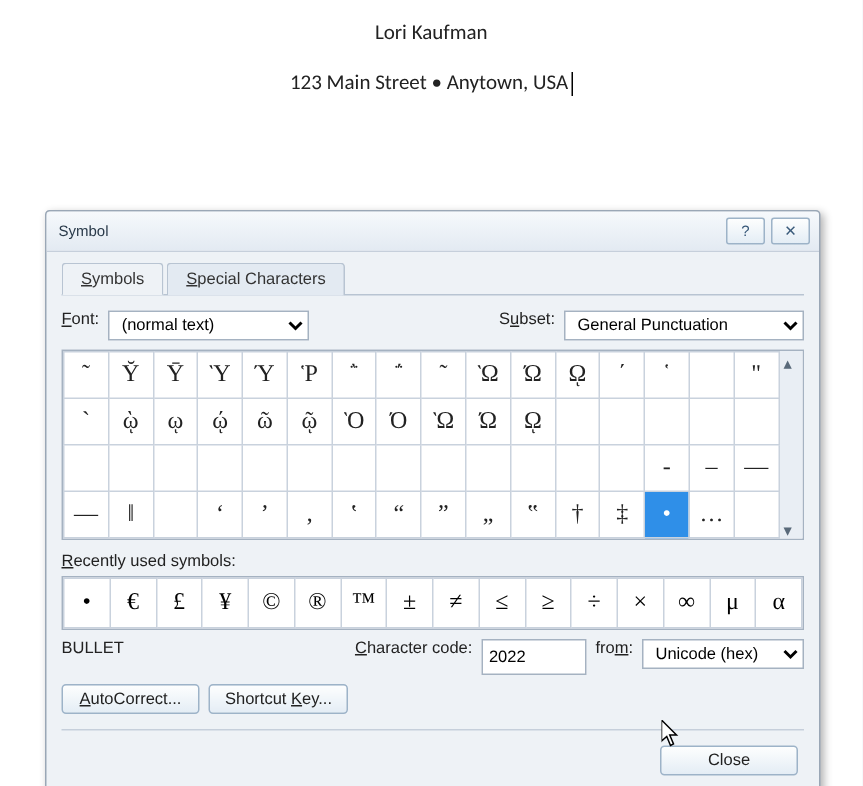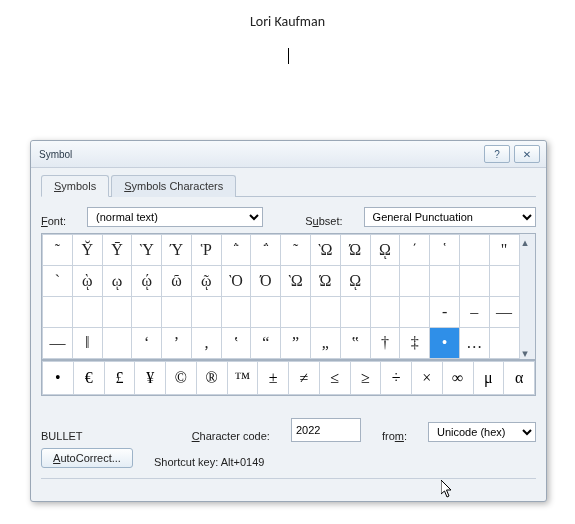--- a/index.html
+++ b/index.html
@@ -73,21 +73,21 @@
     margin-right: 2px;
     border-radius: 3px 3px 0 0;
     position: relative;
     top: 1px;
     color: #333;
   }
   .tab.active {
     background: #eef2f6;
     border-bottom: 1px solid #eef2f6;
   }
-  .row { display: flex; align-items: flex-end; margin-bottom: 6px; gap: 21px; }
+  .row { display: flex; align-items: flex-start; margin-bottom: 6px; gap: 6px; }
   .lbl { color: #222; }
   .underline { text-decoration: underline; }
   select.combo, .textbox {
     border: 1px solid #a5b2c1;
     background: #fff;
     height: 20px;
     font-size: 11px;
     padding: 1px 4px;
   }
   .grid {
@@ -155,48 +155,48 @@
     position: absolute;
     pointer-events: none;
   }
 </style>
 </head>
 <body>
 
 <div class="doc-area">
   <div class="doc-name">Lori Kaufman</div>
   <div class="doc-addr">
-    <span class="cursor"></span>
+    <span>123 Main Street • Anytown, USA</span><span class="cursor"></span>
   </div>
 </div>
 
 <div class="dialog">
   <div class="titlebar">
     <div class="title">Symbol</div>
     <div class="titlebtn">?</div>
     <div class="titlebtn">✕</div>
   </div>
   <div class="body">
     <div class="tabs">
       <div class="tab active">
         <span class="underline">S</span><span>ymbols</span>
       </div>
       <div class="tab">
-        <span class="underline">S</span><span>ymbols Characters</span>
+        <span class="underline">S</span><span>pecial Characters</span>
       </div>
     </div>
 
     <div class="row">
       <span class="lbl"><span class="underline">F</span>ont:</span>
-      <select class="combo" style="width:188px">
+      <select class="combo" style="width:134px">
         <option>(normal text)</option>
       </select>
       <span style="flex:1"></span>
       <span class="lbl">S<span class="underline">u</span>bset:</span>
-      <select class="combo" style="width:184px">
+      <select class="combo" style="width:160px">
         <option>General Punctuation</option>
       </select>
     </div>
 
     <div class="grid">
       <div style="display:flex">
         <table>
             <tbody id="grid-body">
               <tr>
                 <td>῀</td>
@@ -272,20 +272,21 @@
               </tr>
             </tbody>
           </table>
         <div class="scroll-col" style="display:flex;flex-direction:column;justify-content:space-between;align-items:center;padding:2px 0;">
           <div>▴</div>
           <div>▾</div>
         </div>
       </div>
     </div>
 
+    <div class="recent-label lbl"><span class="underline">R</span>ecently used symbols:</div>
     <div class="recent">
       <table>
           <tbody>
             <tr id="recent-row">
               <td>•</td>
               <td>€</td>
               <td>£</td>
               <td>¥</td>
               <td>©</td>
               <td>®</td>
@@ -297,35 +298,36 @@
               <td>÷</td>
               <td>×</td>
               <td>∞</td>
               <td>μ</td>
               <td>α</td>
             </tr>
           </tbody>
         </table>
     </div>
 
-    <div class="row" style="margin-top:22px">
+    <div class="row" style="margin-top:6px">
       <span class="lbl namefield">BULLET</span>
       <span class="lbl"><span class="underline">C</span>haracter code:</span>
       <input class="textbox" style="width: 60px;" value="2022">
       <span class="lbl">fro<span class="underline">m</span>:</span>
       <select class="combo" style="width:108px">
         <option>Unicode (hex)</option>
       </select>
     </div>
 
     <div class="row">
       <div class="btn"><span class="underline">A</span>utoCorrect...</div>
-      <span class="lbl">Shortcut key: Alt+0149</span>
+      <div class="btn">Shortcut <span class="underline">K</span>ey...</div>
     </div>
 
     <div class="footer">
+      <div class="btn">Close</div>
     </div>
   </div>
 </div>
 
 <svg class="mouse-cursor" style="left:441px; top:480px;" width="14" height="18" viewBox="0 0 14 18">
   <path d="M0 0 L0 14 L3.5 11 L6 17 L8 16 L5.5 10 L10 10 Z" fill="#fff" stroke="#000" stroke-width="1"></path>
 </svg>
 
 </body></html>

